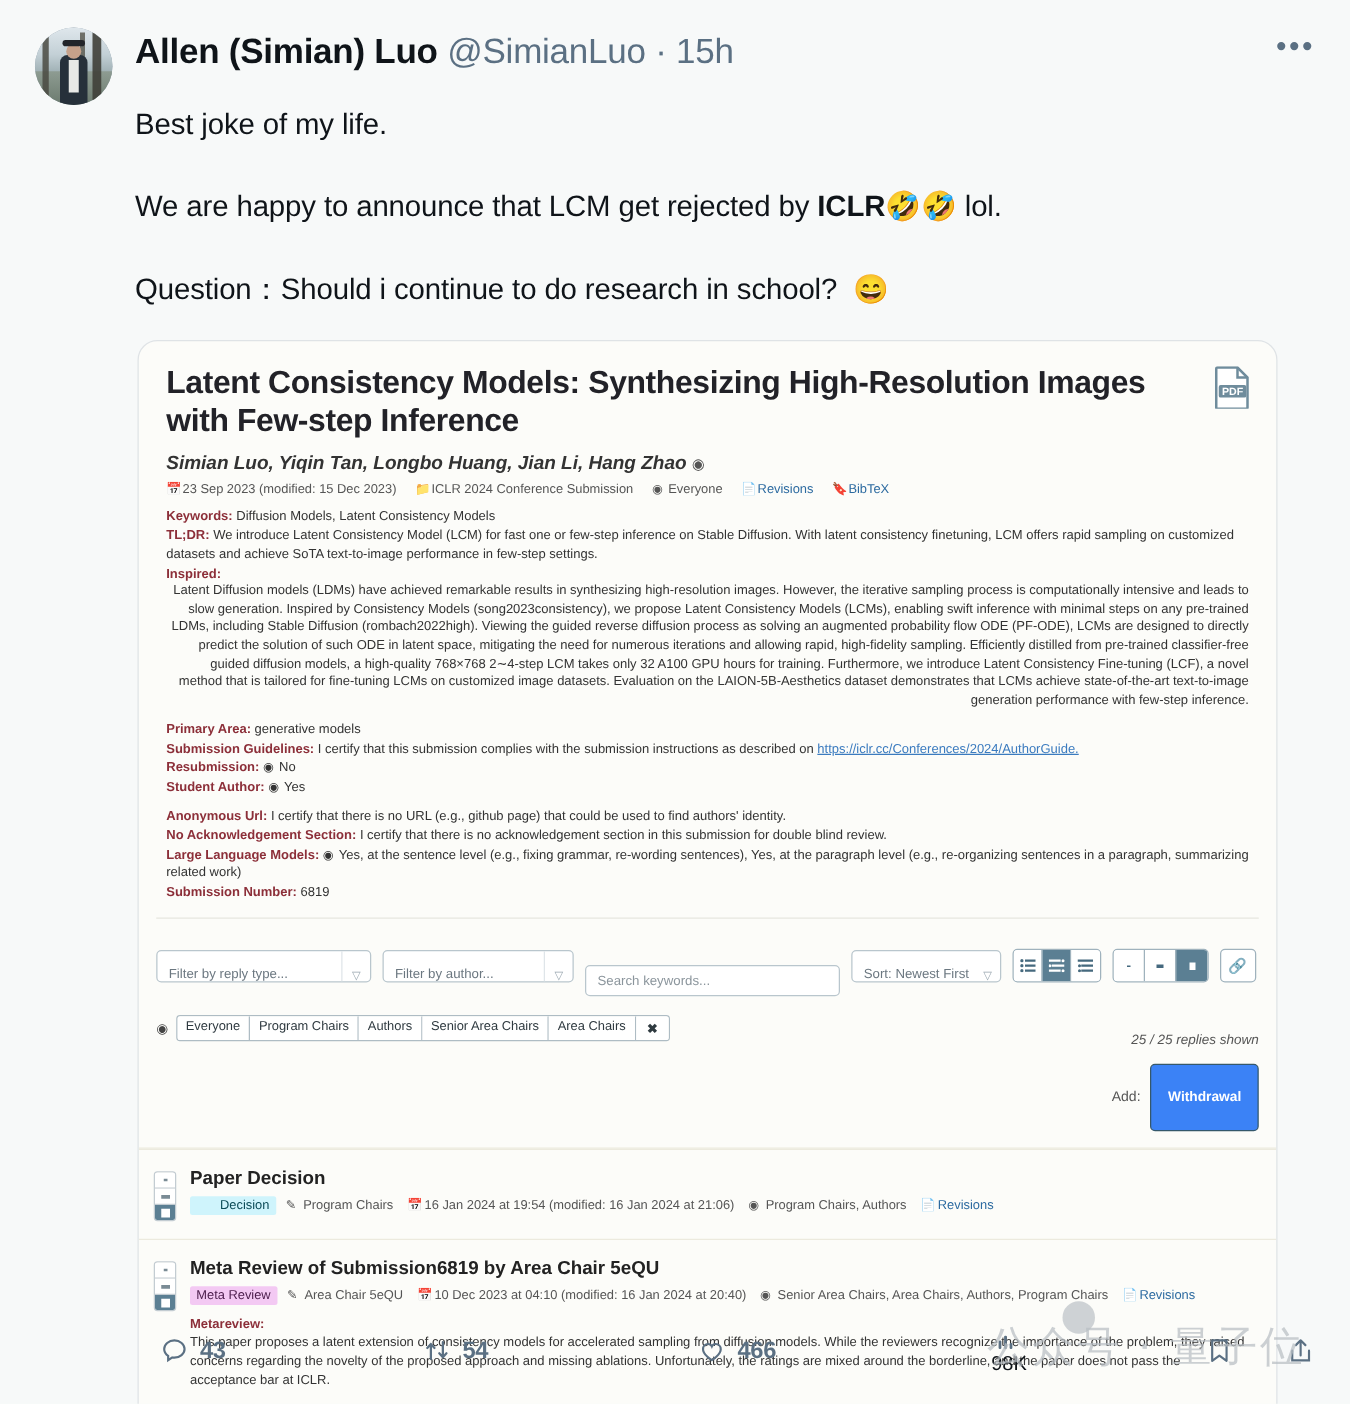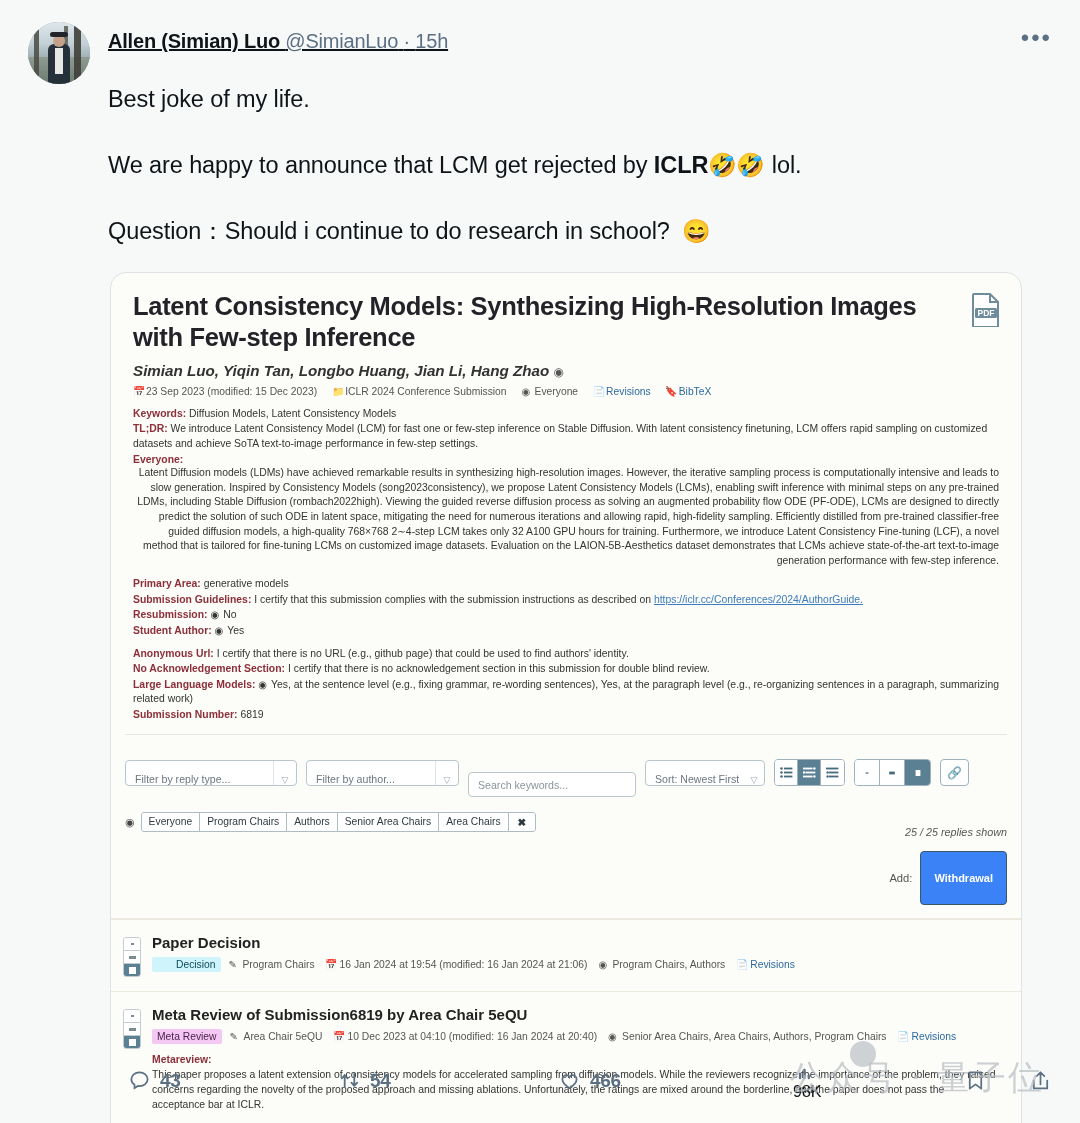--- a/index.html
+++ b/index.html
@@ -32,21 +32,21 @@
   .avatar .tree1{position:absolute;left:6px;top:2px;width:5px;height:60px;background:#4a4a42;opacity:.85;}
   .avatar .tree2{position:absolute;right:9px;top:0px;width:7px;height:62px;background:#3f3f38;opacity:.9;}
   .avatar .tree3{position:absolute;right:22px;top:4px;width:4px;height:56px;background:#54544a;opacity:.8;}
   .avatar .body{position:absolute;left:20px;top:22px;width:22px;height:40px;
     background:#26303a;border-radius:6px 6px 2px 2px;}
   .avatar .shirt{position:absolute;left:27px;top:26px;width:8px;height:26px;background:#e8e9e6;}
   .avatar .headp{position:absolute;left:25px;top:13px;width:12px;height:12px;border-radius:50%;background:#c6a18a;}
   .avatar .hat{position:absolute;left:22px;top:10px;width:18px;height:5px;border-radius:3px;background:#22252a;}
 
   .namerow{padding-top:6px;flex:1;min-width:0;}
-  .nameline{font-size:20px;line-height:26px;letter-spacing:-.2px;text-decoration:underline;}
+  .nameline{font-size:28px;line-height:26px;letter-spacing:-.2px;}
   .dispname{font-weight:bold;color:#0f1419;}
   .handle,.dot,.time{color:#5b7083;font-weight:normal;}
   .more{
     position:absolute;right:28px;top:32px;
     color:#5b7083;font-size:24px;line-height:12px;letter-spacing:2px;
     cursor:pointer;user-select:none;
   }
 
   
   .tw-body{margin-left:80px;}
@@ -103,21 +103,21 @@
     padding:0 0 0 9px;box-sizing:border-box;
   }
   .sel .cap{flex:1;}
   .sel .div{width:1px;height:100%;background:#dfe5e9;}
   .sel .chev{width:22px;text-align:center;color:#9aa7b0;font-size:9px;}
   .sel1{width:172px;}
   .sel2{width:153px;}
   .sel4{width:120px;border-radius:4px;}
   .sel4 .chev{width:20px;}
   .inp{
-    width:168px;height:25px;border:1px solid #b9c6cd;border-radius:4px;background:#fff;
+    width:204px;height:25px;border:1px solid #b9c6cd;border-radius:4px;background:#fff;
     font-size:10.6px;color:#8b959c;display:flex;align-items:center;padding-left:9px;box-sizing:border-box;margin-top:24px;
   }
   .btngroup{display:flex;border:1px solid #9fb2bd;border-radius:4px;overflow:hidden;height:25px;}
   .gbtn{
     width:23px;display:flex;align-items:center;justify-content:center;
     background:#fff;border-right:1px solid #9fb2bd;box-sizing:border-box;
   }
   .gbtn:last-child{border-right:none;}
   .gbtn.active{background:#5b7f93;}
   .gbtn2{width:25px;font-size:9px;color:#5b7f93;}
@@ -275,21 +275,21 @@
 
         <div class="fields">
           <div class="fld">
             <span class="k">Keywords:</span>
             <span>Diffusion Models, Latent Consistency Models</span>
           </div>
           <div class="fld">
             <span class="k">TL;DR:</span>
             <span>We introduce Latent Consistency Model (LCM) for fast one or few-step inference on Stable Diffusion. With latent consistency finetuning, LCM offers rapid sampling on customized datasets and achieve SoTA text-to-image performance in few-step settings.</span>
           </div>
-          <div class="abs-head">Everyone:</div>
+          <div class="abs-head">Inspired:</div>
           <div class="abs-body">Latent Diffusion models (LDMs) have achieved remarkable results in synthesizing high-resolution images. However, the iterative sampling process is computationally intensive and leads to slow generation. Inspired by Consistency Models (song2023consistency), we propose Latent Consistency Models (LCMs), enabling swift inference with minimal steps on any pre-trained LDMs, including Stable Diffusion (rombach2022high). Viewing the guided reverse diffusion process as solving an augmented probability flow ODE (PF-ODE), LCMs are designed to directly predict the solution of such ODE in latent space, mitigating the need for numerous iterations and allowing rapid, high-fidelity sampling. Efficiently distilled from pre-trained classifier-free guided diffusion models, a high-quality 768×768 2∼4-step LCM takes only 32 A100 GPU hours for training. Furthermore, we introduce Latent Consistency Fine-tuning (LCF), a novel method that is tailored for fine-tuning LCMs on customized image datasets. Evaluation on the LAION-5B-Aesthetics dataset demonstrates that LCMs achieve state-of-the-art text-to-image generation performance with few-step inference.</div>
         </div>
 
         <div class="fields2">
           <div class="fld">
             <span class="k">Primary Area:</span>
             <span>generative models</span>
           </div>
           <div class="fld">
             <span class="k">Submission Guidelines:</span>

